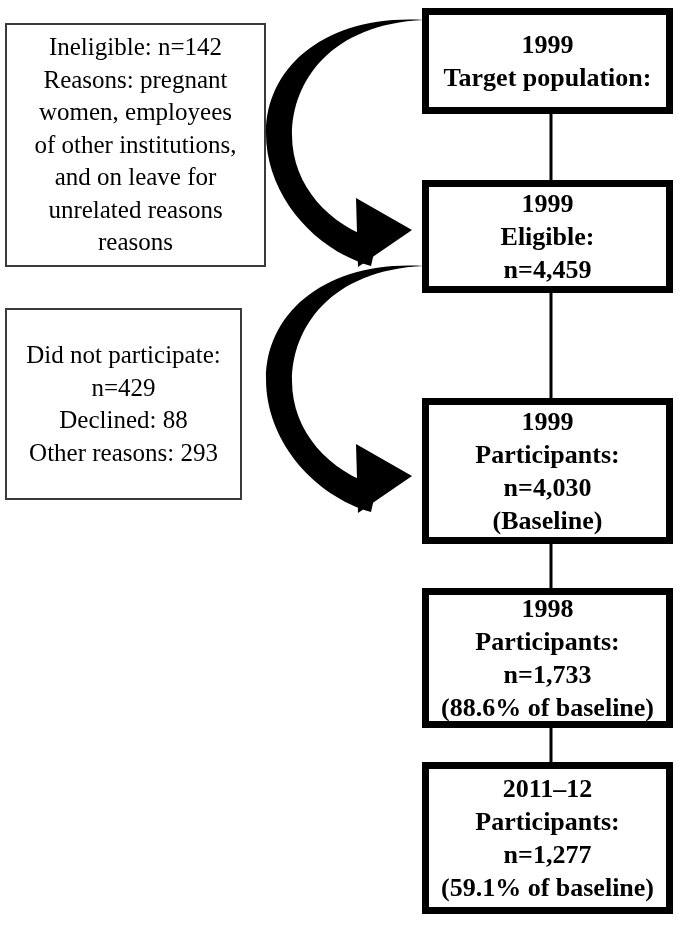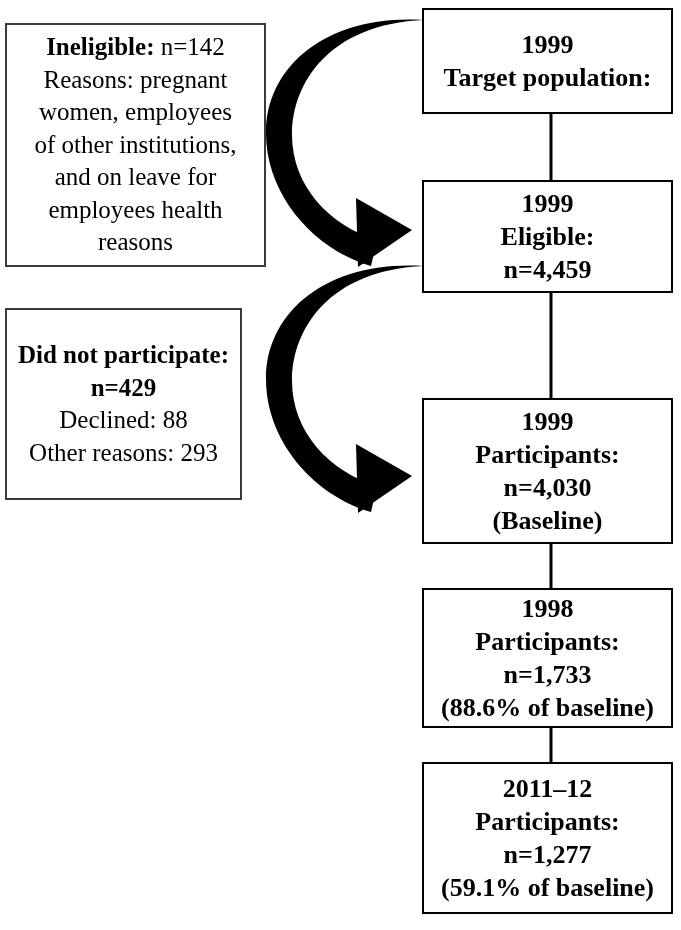--- a/index.html
+++ b/index.html
@@ -50,26 +50,26 @@
   .side-box {
     border: 2px solid #3a3a3a;
     padding: 6px 8px;
   }
   .side-box .line {
     font-size: 25px;
     line-height: 1.30;
     white-space: nowrap;
   }
   .bold {
-    font-weight: bold;
+    font-weight: normal;
   }
 
   
   .main-box {
-    border: 2px solid #000000;
+    border: 7px solid #000000;
     padding: 19px 6px;
     justify-content: center;
   }
   .main-box .line {
     font-size: 26px;
     font-weight: bold;
     line-height: 1.27;
     white-space: nowrap;
   }
 
@@ -118,21 +118,21 @@
 
   <div class="node-box side-box" id="box-ineligible">
     <div class="line">
       <span class="bold">Ineligible:</span>
       <span>n=142</span>
     </div>
     <div class="line">Reasons: pregnant</div>
     <div class="line">women, employees</div>
     <div class="line">of other institutions,</div>
     <div class="line">and on leave for</div>
-    <div class="line">employees health</div>
+    <div class="line">unrelated reasons</div>
     <div class="line">reasons</div>
   </div>
 
   <div class="node-box side-box" id="box-nonparticip">
     <div class="line bold">Did not participate:</div>
     <div class="line bold">n=429</div>
     <div class="line">Declined: 88</div>
     <div class="line">Other reasons: 293</div>
   </div>
 

